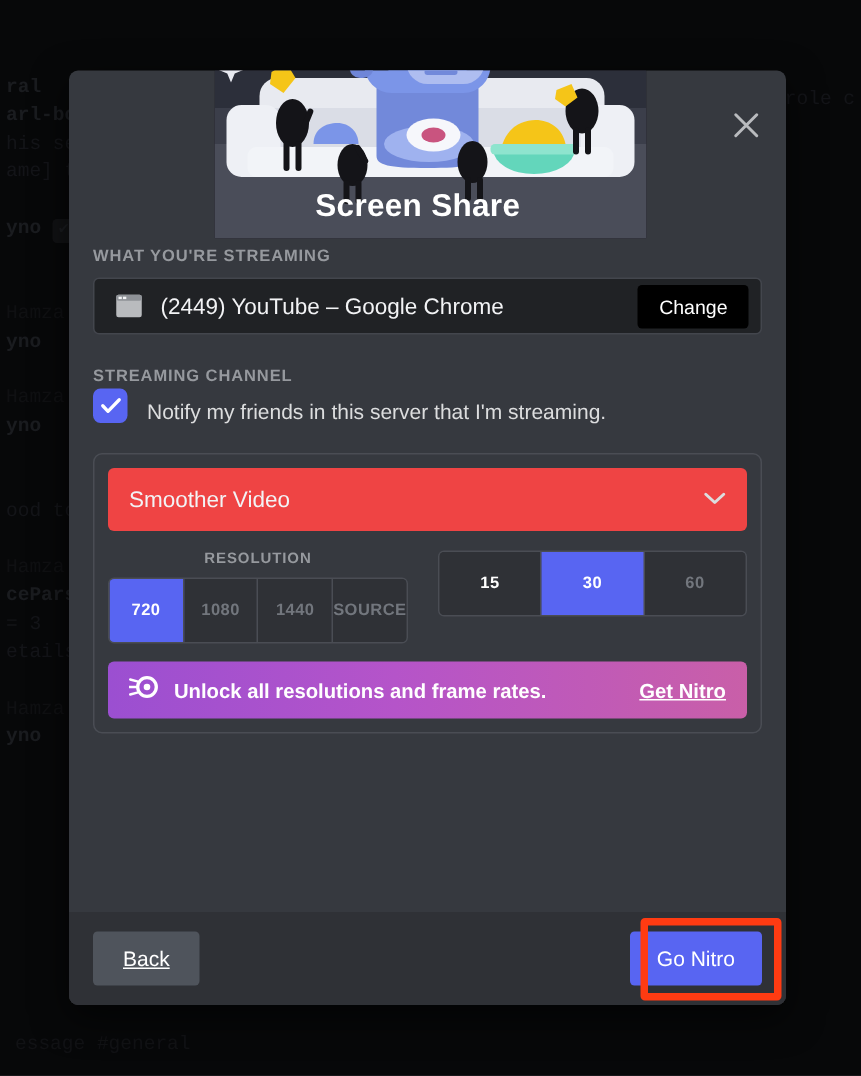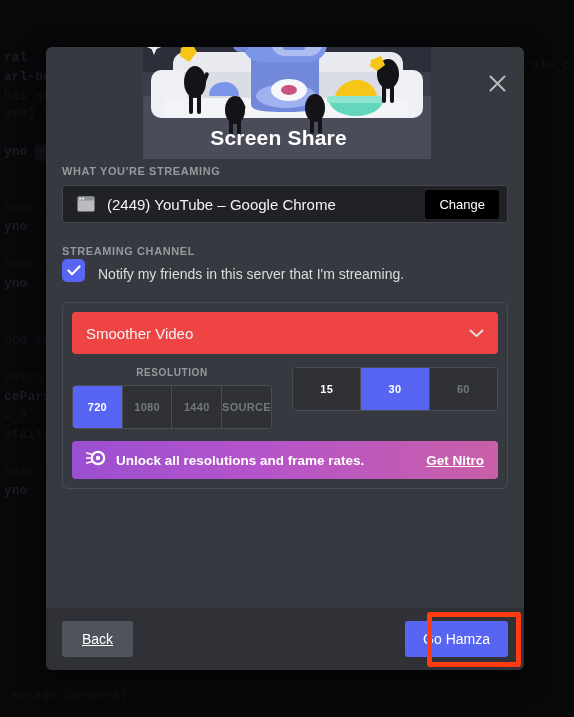--- a/index.html
+++ b/index.html
@@ -532,17 +532,17 @@
         </span>
         <span class="nitro-text">Unlock all resolutions and frame rates.</span>
         <span class="nitro-link">Get Nitro</span>
       </div>
 
     </div>
   </div>
 
   <div id="modal-footer">
     <button class="btn-back">Back</button>
-    <button class="btn-golive">Go Hamza</button>
+    <button class="btn-golive">Go Nitro</button>
   </div>
 </div>
 
 <div id="annotation-box"></div>
 
 </body></html>

